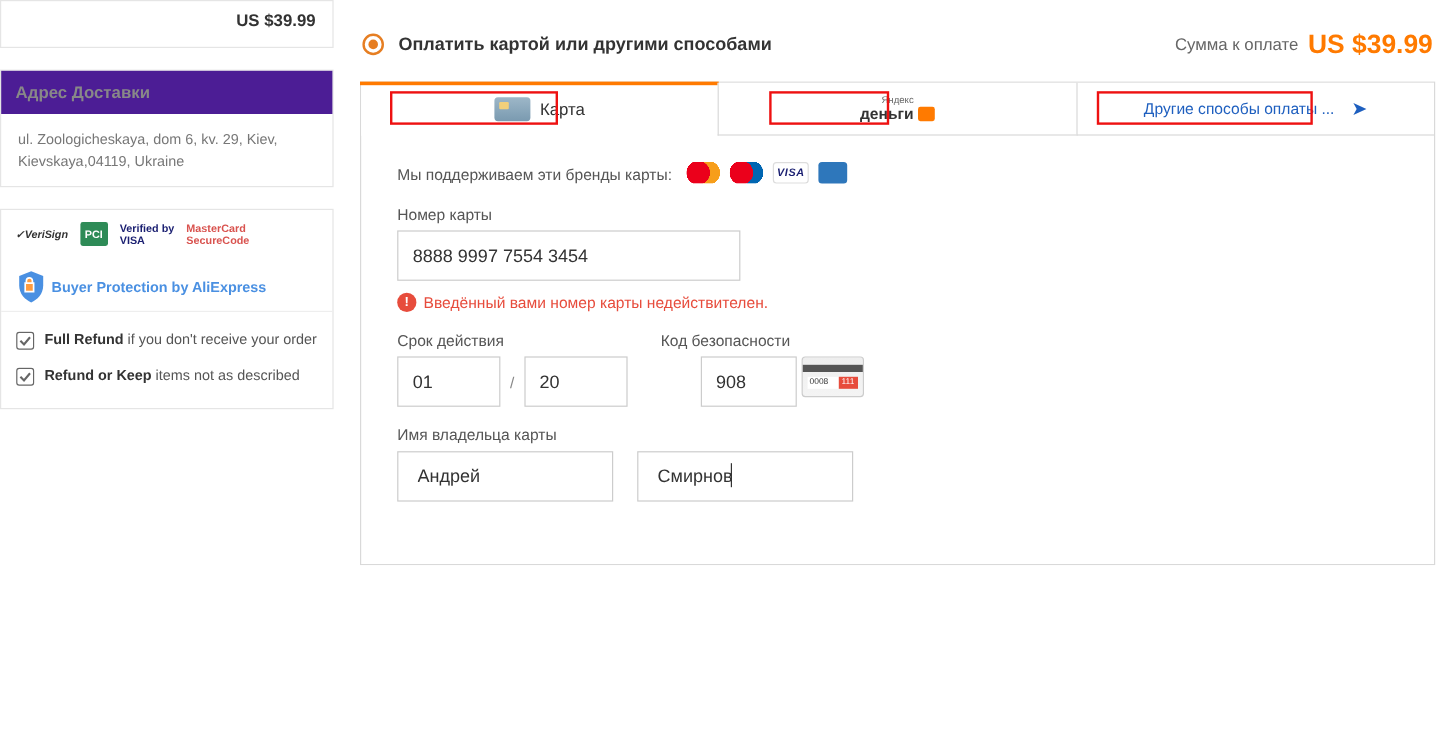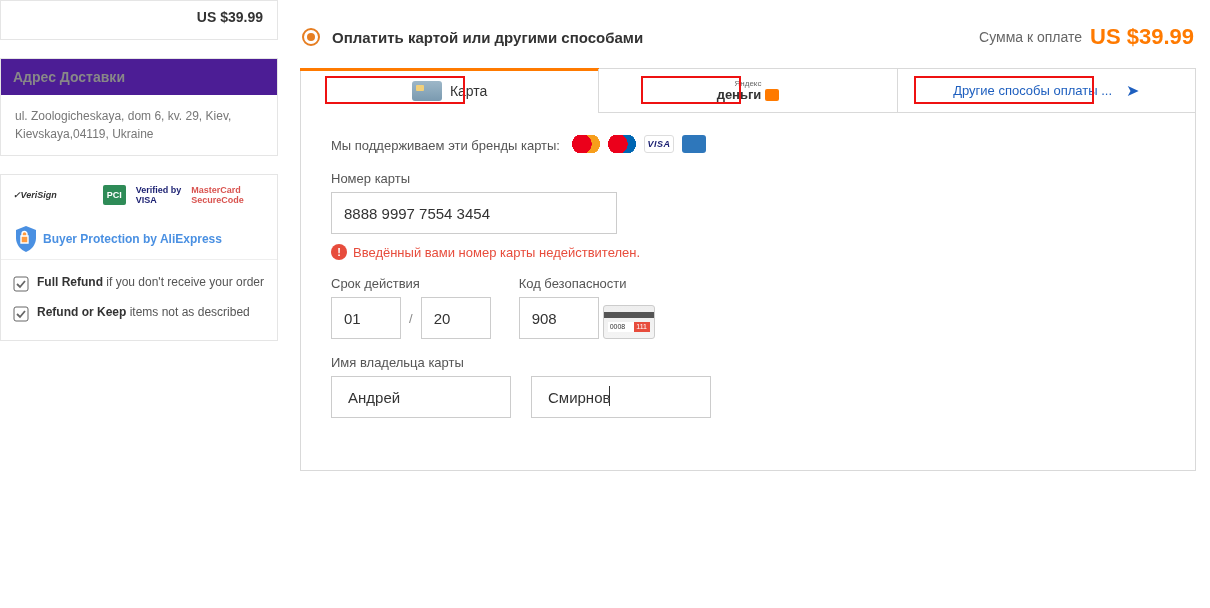--- a/index.html
+++ b/index.html
@@ -10,21 +10,21 @@
 
   
   .sb-price-box { border: 1px solid #e5e5e5; padding: 8px 14px 14px; text-align: right; font-weight: bold; color: #333; }
   .sb-price-box span { font-size: 14px; }
   .sb-section { border: 1px solid #e5e5e5; margin-top: 18px; }
   .sb-head { background: #4c1d95; padding: 10px 12px; color: #888; font-weight: bold; font-size: 14px; }
   .sb-body { padding: 12px 14px; color: #777; font-size: 12px; line-height: 1.5; }
   .sb-logos { display: flex; align-items: center; gap: 10px; padding: 10px 12px; flex-wrap: wrap; }
   .sb-shield-row { display: flex; align-items: center; gap: 4px; padding: 10px 12px 6px; border-bottom: 1px solid #eee; color: #4a90e2; font-weight: bold; font-size: 12px; }
   .sb-list { padding: 8px 12px 12px; }
-  .sb-item { display: flex; align-items: center; gap: 8px; padding: 6px 0; color: #555; font-size: 12px; line-height: 1.45; }
+  .sb-item { display: flex; align-items: flex-end; gap: 8px; padding: 6px 0; color: #555; font-size: 12px; line-height: 1.45; }
   .sb-item b { color: #333; }
   .shield { width: 26px; height: 28px; flex-shrink:0; }
   .check  { width: 16px; height: 16px; flex-shrink:0; margin-top: 2px; }
 
   
   .pay-head { display: flex; align-items: center; padding: 24px 2px 18px; }
   .radio-dot { width: 18px; height: 18px; border: 2px solid #e67e22; border-radius: 50%; display:flex; align-items:center; justify-content:center; margin-right: 12px; }
   .radio-dot::after { content:''; width: 8px; height: 8px; background:#e67e22; border-radius:50%; }
   .pay-head h2 { font-size: 15px; font-weight: bold; color: #333; flex: 1; }
   .amount-label { color: #666; font-size: 14px; margin-right: 8px; }
@@ -45,23 +45,23 @@
   
   .form { padding: 22px 30px 36px; }
   .support-row { color:#555; display:flex; align-items:flex-end; gap:12px; margin-bottom: 18px; }
   .brand-icons { display:flex; gap:8px; }
   .lbl { color:#555; margin-bottom: 6px; font-size: 13px; }
   .group { margin-bottom: 16px; }
   input.field { border:1px solid #ccc; height: 42px; padding: 0 12px; font-size: 15px; color:#333; background:#fff; }
   .card-number { width: 286px; border-color: #e74c3c; }
   .row { display:flex; gap: 28px; }
   .exp-row { display:flex; align-items:center; gap: 8px; }
-  .exp-row .field { width: 70px; }
+  .exp-row .field { width: 86px; }
   .slash { color:#888; }
-  .sec-row { display:flex; align-items:flex-end; gap: 4px; }
+  .sec-row { display:flex; align-items:flex-start; gap: 4px; margin-left: 33px; }
   .sec-row .field { width: 80px; }
   .name-row { display:flex; gap: 20px; }
   .name-row .field { width: 180px; padding-left: 16px; }
   .err { color:#e74c3c; display:flex; align-items:center; gap:6px; margin-top: 10px; font-size: 13px; }
   .err-icon { width:16px; height:16px; border-radius:50%; background:#e74c3c; color:#fff; display:flex; align-items:center; justify-content:center; font-weight:bold; font-size:11px; }
   .caret-input { position:relative; }
   .caret-input::after { content:''; position:absolute; left: var(--caret-x, 78px); top:10px; width:1px; height:20px; background:#333; }
 
   
   .cvv-card { width:52px; height:34px; background:linear-gradient(#eee,#f4f4f4); border:1px solid #ccc; border-radius:3px; position:relative; }
@@ -91,21 +91,21 @@
   .qiwi .q { width:20px; height:20px; border:3px solid #ff8c00; border-radius:50%; position:relative; }
   .qiwi .q::after { content:''; position:absolute; right:-2px; bottom:-2px; width:6px; height:6px; background:#ff8c00; border-radius:0 0 50% 0; }
   .qiwi .t { color:#ff8c00; font-size:10px; font-weight:bold; line-height:1; }
 
   .card-mini { width:30px; height:20px; background:linear-gradient(#9db7c8,#7a9ab0); border-radius:3px; position:relative; }
   .card-mini::after { content:''; position:absolute; top:4px; left:4px; width:8px; height:6px; background:#f2d07a; border-radius:1px; }
 
   
   .sl { height:20px; display:inline-flex; align-items:center; font-size:9px; font-weight:bold; }
   .sl.verisign { color:#333; font-style:italic; }
-  .sl.pci { background:#2e8b57; color:#fff; padding:2px 4px; border-radius:2px;margin-left:36px; }
+  .sl.pci { background:#2e8b57; color:#fff; padding:2px 4px; border-radius:2px; }
   .sl.vbv { color:#1a1f71; }
   .sl.msc { color:#d9534f; }
 </style>
 </head>
 <body>
 
 <div class="page">
 
   <aside class="sidebar">
     <div class="sb-price-box">

